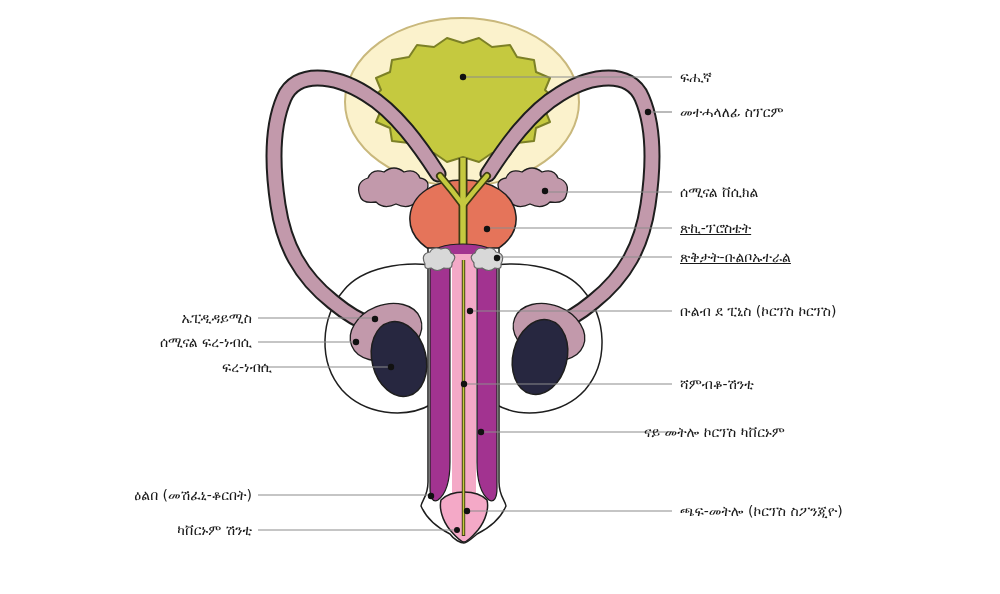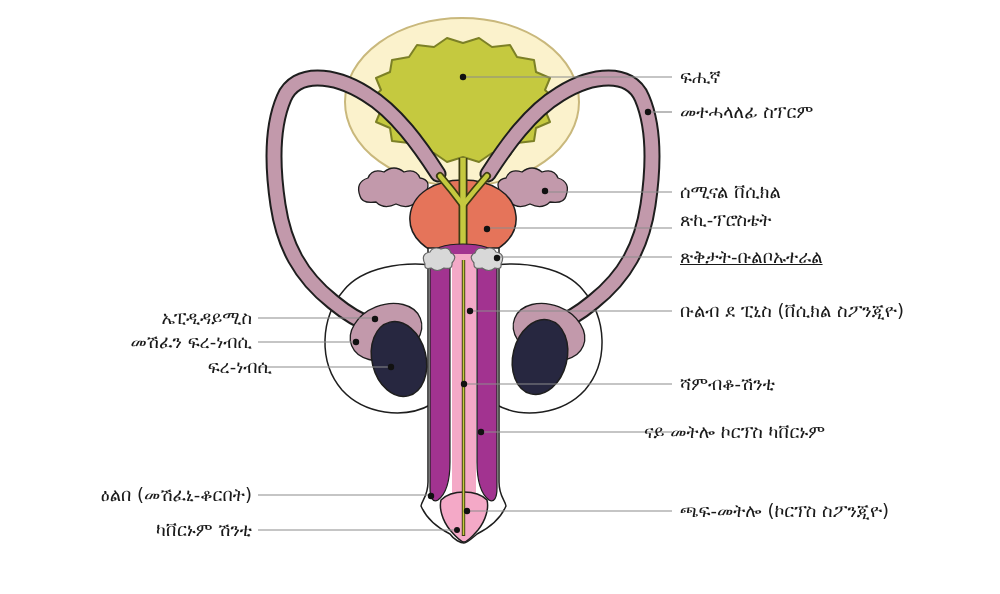--- a/index.html
+++ b/index.html
@@ -2,21 +2,21 @@
 <html><head>
 <meta charset="utf-8">
 <style>
   html,body{margin:0;padding:0;background:#ffffff;}
   .canvas{
     position:relative;width:1000px;height:594px;background:#ffffff;overflow:hidden;
     font-family:"DejaVu Sans","Liberation Sans",sans-serif;
   }
   svg{position:absolute;left:0;top:0;}
   .label{
-    position:absolute;font-size:18px;line-height:20px;color:#1a1a1a;white-space:nowrap;
+    position:absolute;font-size:14px;line-height:20px;color:#1a1a1a;white-space:nowrap;
   }
   .label.left{text-align:right;}
 </style>
 </head>
 <body>
 
 <div class="canvas">
 
 <svg viewBox="0 0 1000 594" width="1000" height="594">
 
@@ -98,26 +98,26 @@
     <circle cx="356" cy="342" r="3.2"></circle>
     <circle cx="391" cy="367" r="3.2"></circle>
     <circle cx="431" cy="496" r="3.2"></circle>
     <circle cx="457" cy="530" r="3.0"></circle>
   </g>
 </svg>
 
 <div class="label" style="left:680px;top:67px;">ፍሒኛ</div>
 <div class="label" style="left:680px;top:102px;">መተሓላለፊ ስፕርም</div>
 <div class="label" style="left:680px;top:182px;">ሰሚናል ቨሲክል</div>
-<div class="label" style="left:680px;top:210px;">ጽኪ-ፕሮስቴት</div>
+<div class="label" style="left:680px;top:218px;text-decoration:underline;">ጽኪ-ፕሮስቴት</div>
 <div class="label" style="left:680px;top:247px;text-decoration:underline;">ጽቅታት-ቡልቦኡተራል</div>
-<div class="label" style="left:680px;top:301px;">ቡልብ ደ ፒኒስ (ቨሲክል ስፖንጂዮ)</div>
+<div class="label" style="left:680px;top:301px;">ቡልብ ደ ፒኒስ (ኮርፕስ ኮርፕስ)</div>
 <div class="label" style="left:680px;top:374px;">ሻምብቆ-ሽንቲ</div>
 <div class="label" style="left:644px;top:422px;">ናይ መትሎ ኮርፕስ ካቨርኑም</div>
 <div class="label" style="left:680px;top:501px;text-align:center;">ጫፍ-መትሎ (ኮርፕስ ስፖንጂዮ)</div>
 
 <div class="label left" style="right:748px;top:308px;text-align:right;">ኤፒዲዳይሚስ</div>
-<div class="label left" style="right:748px;top:332px;">መሽፈን ፍረ-ነብሲ</div>
+<div class="label left" style="right:748px;top:332px;">ሰሚናል ፍረ-ነብሲ</div>
 <div class="label left" style="right:728px;top:357px;">ፍረ-ነብሲ</div>
 <div class="label left" style="right:748px;top:485px;">ዕልበ (መሽፈኒ-ቆርበት)</div>
 <div class="label left" style="right:748px;top:520px;">ካቨርኑም ሽንቲ</div>
 
 </div>
 
 </body></html>

